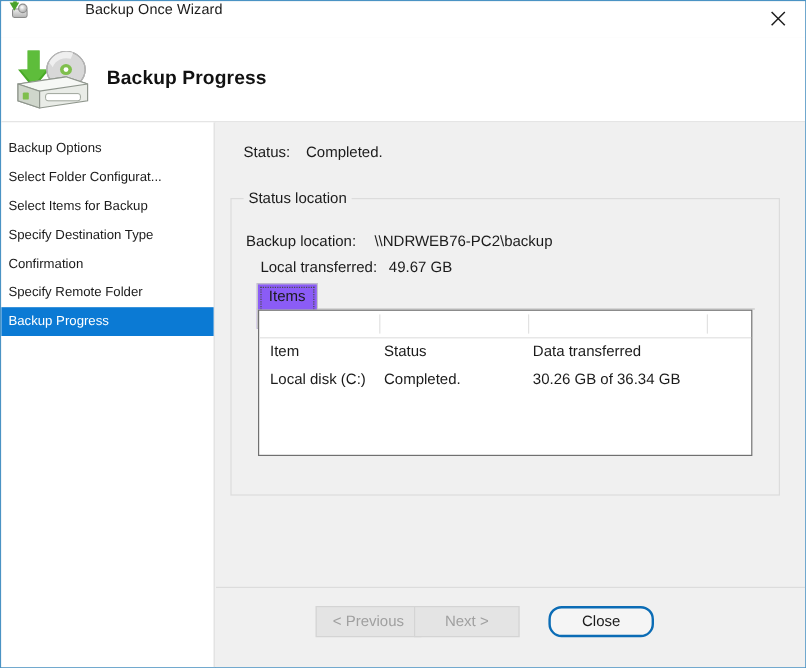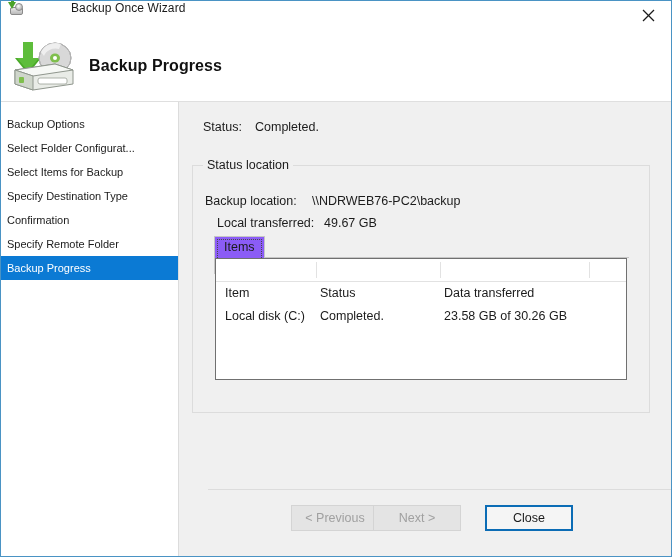--- a/index.html
+++ b/index.html
@@ -281,21 +281,20 @@
   
   .footer {
     position: absolute;
     left: 179px;
     right: 0;
     bottom: 0;
     height: 67px;
     background: #f0f0f0;
     border-top: 1px solid #dcdcdc;
     box-sizing: border-box;
-    margin-left: 28px;
   }
   .btn {
     position: absolute;
     top: 15px;
     width: 88px;
     height: 26px;
     font-size: 12.5px;
     font-family: "Liberation Sans", sans-serif;
     box-sizing: border-box;
     background: #e4e4e4;
@@ -307,21 +306,21 @@
     white-space: nowrap;
   }
   .btn.enabled {
     background: #f5f5f5;
     border: 2px solid #0b6cb5;
     color: #1b1b1b;
     line-height: 22px;
   }
   .btn-previous { left: 83px; }
   .btn-next { left: 165px; }
-  .btn-close { left: 277px; }
+  .btn-close { left: 277px; border-radius: 11px; }
   .btn-cancel { left: 373px; }
 </style>
 </head>
 <body>
 
 <div class="window">
 
   <div class="titlebar">
     <div class="titlebar-icon">
       <div class="tb-disk"></div>
@@ -415,21 +414,21 @@
           <span class="cell col0">Item</span>
           <span class="sep sep0"></span>
           <span class="cell col1">Status</span>
           <span class="sep sep1"></span>
           <span class="cell col2">Data transferred</span>
           <span class="sep sep2"></span>
         </div>
         <div class="grid-row">
           <span class="cell col0">Local disk (C:)</span>
           <span class="cell col1">Completed.</span>
-          <span class="cell col2">23.58 GB of 30.26 GB</span>
+          <span class="cell col2">30.26 GB of 36.34 GB</span>
         </div>
       </div>
     </div>
   </div>
 
   <div class="footer">
     <div class="btn btn-previous">&lt; Previous</div>
     <div class="btn btn-next">Next &gt;</div>
     <div class="btn enabled btn-close">Close</div>
   </div>

